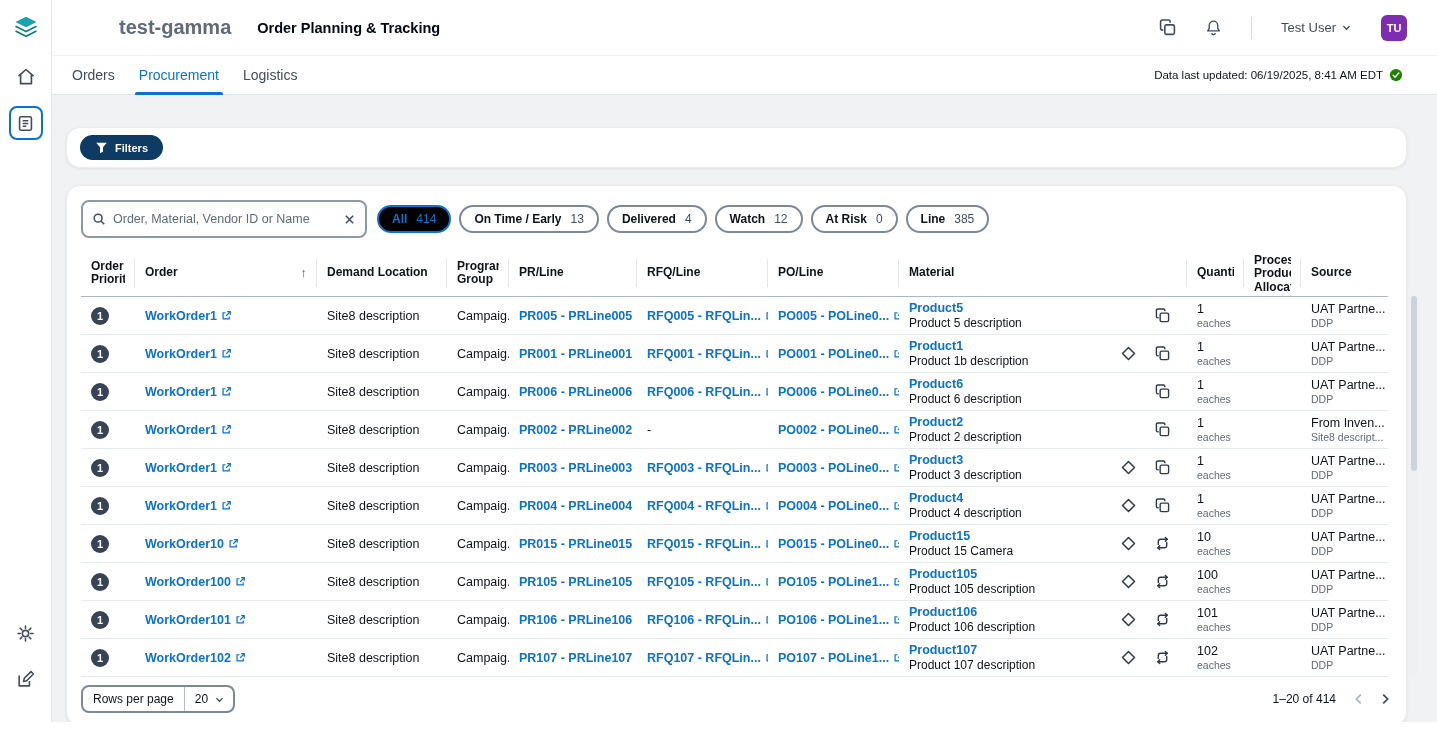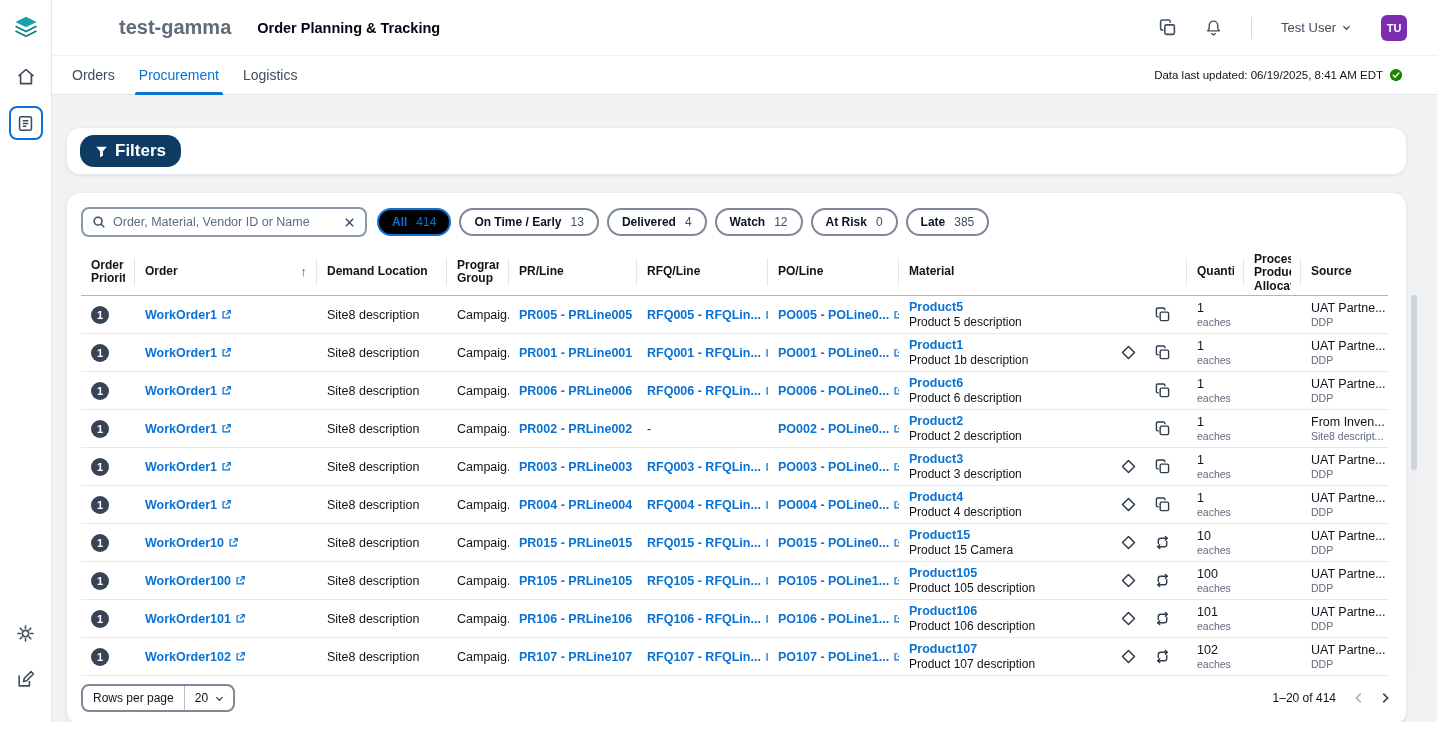--- a/index.html
+++ b/index.html
@@ -37,27 +37,27 @@
   .tab.active{color:var(--link,#0972d3)}
   .tab.active::after{content:"";position:absolute;left:8px;right:8px;bottom:-1px;height:3px;
     background:var(--link,#0972d3);border-radius:2px 2px 0 0}
   .last-updated{margin-left:auto;display:flex;align-items:center;gap:6px;font-size:11.5px;color:#0f141a}
 
   .content{flex:1;background:#f1f2f3;padding:32px 30px 0 14px;overflow:hidden}
   .card{background:#fff;border-radius:14px;border:1px solid #eaedf0;
     box-shadow:0 1px 3px rgba(0,7,22,.08)}
   .filters-card{padding:7px 13px;margin-bottom:17px}
   .btn-filters{display:inline-flex;align-items:center;gap:7px;background:var(--btn-dark,#0d3b63);
-    color:#fff;font-weight:700;font-size:17px;border:none;border-radius:14px;
+    color:#fff;font-weight:700;font-size:11px;border:none;border-radius:14px;
     padding:6px 15px;cursor:pointer;font-family:inherit}
 
   
   .table-card{padding:14px 0 0;position:relative}
   .toolbar{display:flex;align-items:center;padding:0 14px 12px}
-  .search-box{width:286px;height:30px;border:2px solid #8d99a8;border-radius:8px;
+  .search-box{width:286px;height:38px;border:2px solid #8d99a8;border-radius:8px;
     display:flex;align-items:center;padding:0 9px;gap:7px;background:#fff}
   .search-box input{border:none;outline:none;flex:1;font-size:12.5px;font-family:inherit;
     color:#0f141a;background:transparent;min-width:0}
   .search-box input::placeholder{color:#5f6b7a}
   .clear-btn{color:#414d5c;background:none;border:none;cursor:pointer;display:flex}
   .chips{display:flex;gap:8px;margin-left:10px}
   .chip{display:inline-flex;align-items:center;gap:9px;height:28px;padding:0 13px;
     border-radius:15px;border:2px solid #7d8998;background:#fff;font-family:inherit;
     font-size:12px;font-weight:700;color:#0f141a;cursor:pointer}
   .chip .chip-count{font-weight:400;color:#414d5c}
@@ -233,21 +233,21 @@
   </button>
               <button class="chip">
     <span class="chip-label">Watch</span>
     <span class="chip-count">12</span>
   </button>
               <button class="chip">
     <span class="chip-label">At Risk</span>
     <span class="chip-count">0</span>
   </button>
               <button class="chip">
-    <span class="chip-label">Late</span>
+    <span class="chip-label">Line</span>
     <span class="chip-count">385</span>
   </button>
             </div>
         </div>
 
         <div class="table-wrap">
           <table>
             <colgroup>
               <col style="width:54px">
                 <col style="width:182px">

